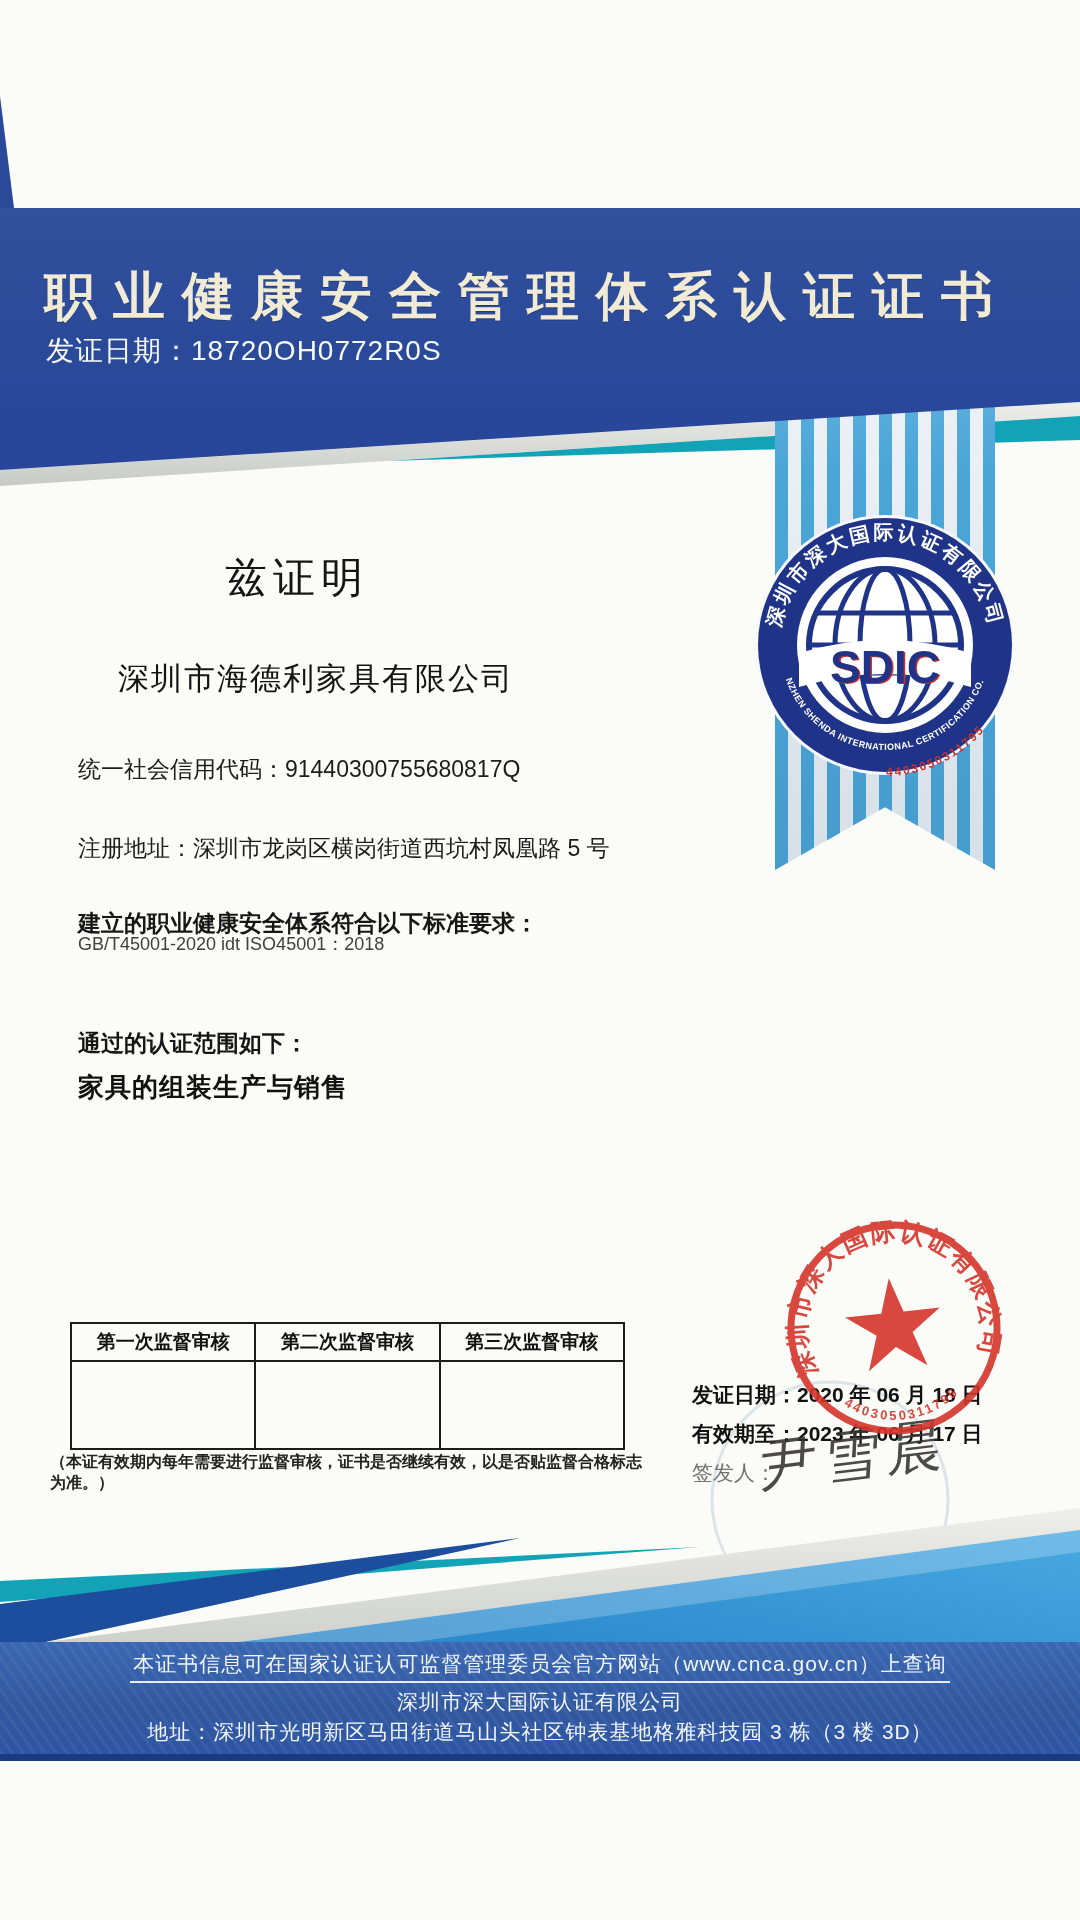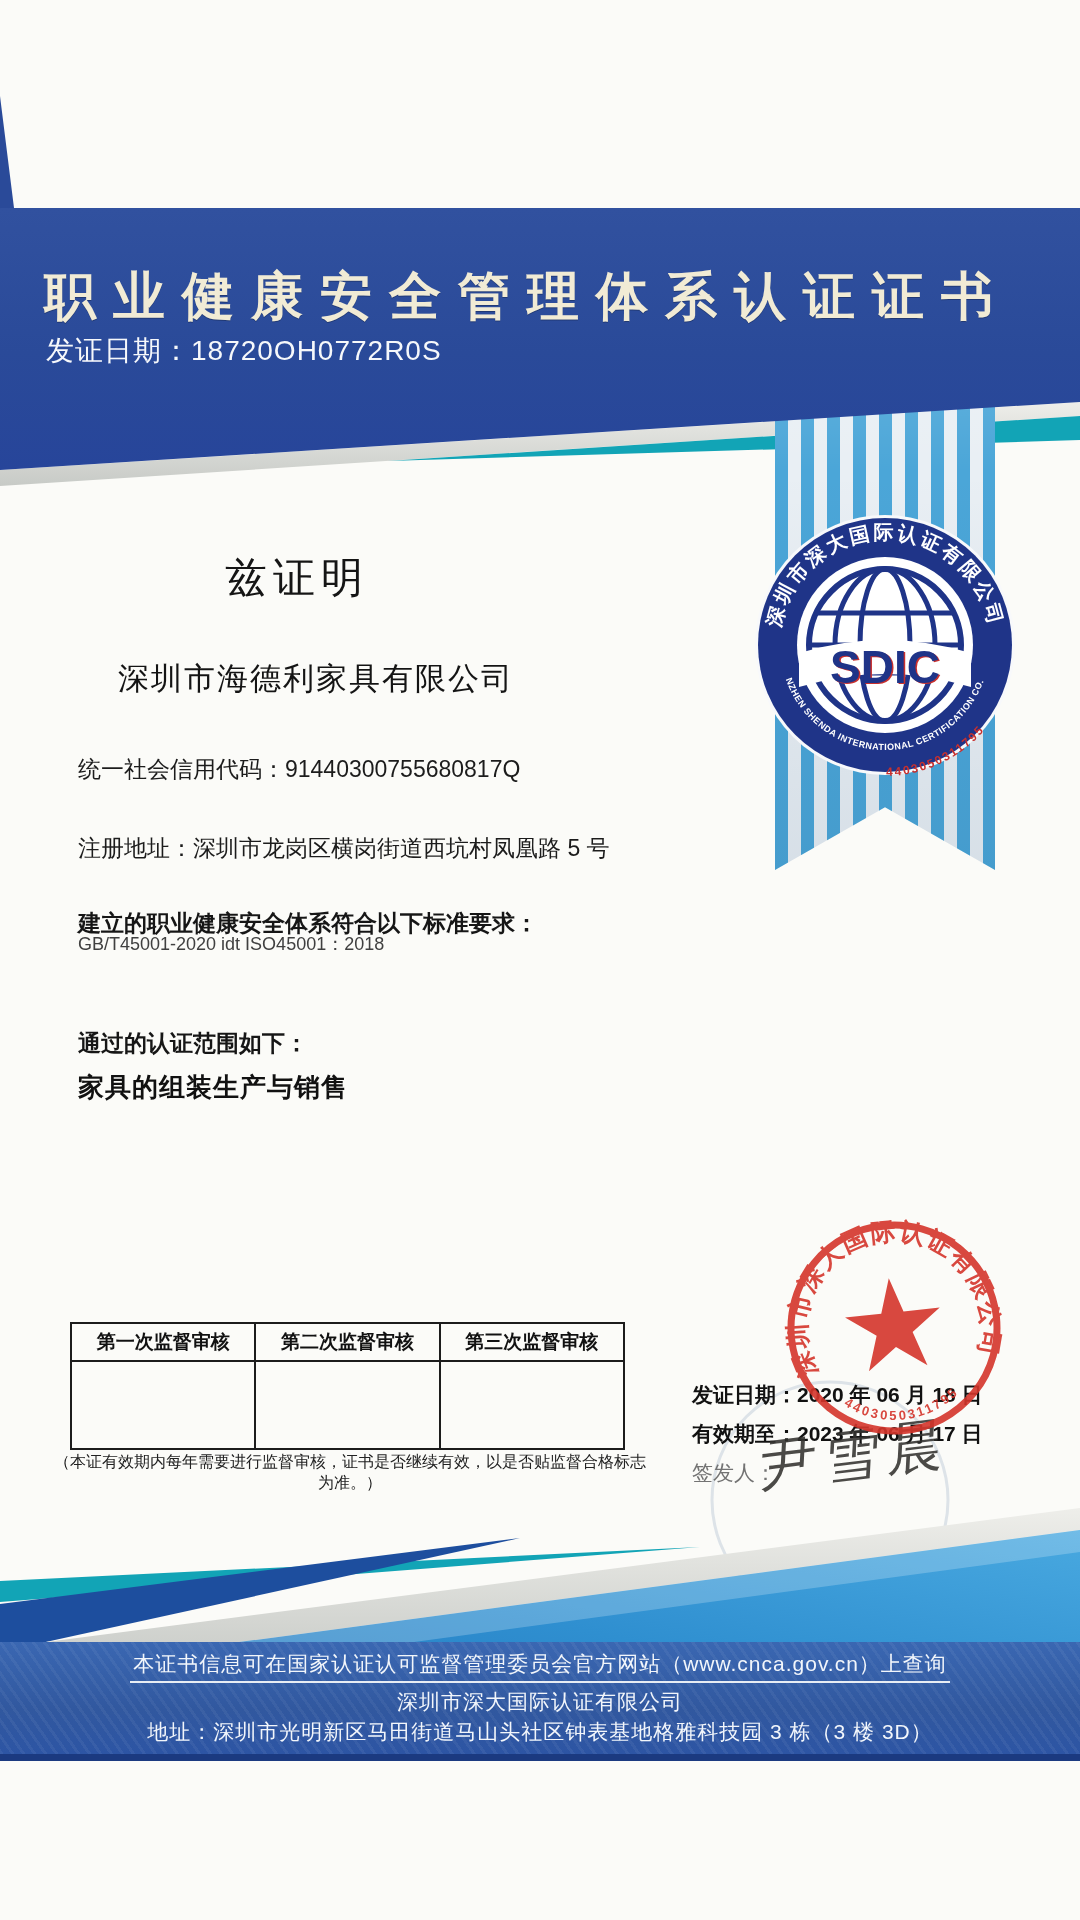--- a/index.html
+++ b/index.html
@@ -57,22 +57,22 @@
   .audit-table{
     position:absolute;left:70px;top:1322px;width:555px;z-index:5;
     border-collapse:collapse;table-layout:fixed;border-radius:8px;
   }
   .audit-table th{
     border:2px solid #1c1c1c;height:34px;font-size:19px;font-weight:700;color:#111;
     background:transparent;
   }
   .audit-table td{border:2px solid #1c1c1c;height:84px;}
   .audit-note{
-    position:absolute;left:50px;top:1452px;width:600px;text-align:center;
-    font-size:16px;font-weight:400;color:#222;z-index:5;
+    position:absolute;left:50px;top:1452px;width:600px;
+    font-size:16px;font-weight:700;color:#222;z-index:5;
   }
 
   
   .issue-date{position:absolute;left:692px;top:1381px;font-size:21px;font-weight:600;color:#111;z-index:5;}
   .valid-until{position:absolute;left:692px;top:1420px;font-size:21px;font-weight:600;color:#111;z-index:5;}
   .issuer-label{position:absolute;left:692px;top:1459px;font-size:21px;font-weight:400;color:#737373;z-index:5;}
   .signature{
     position:absolute;left:760px;top:1418px;font-size:56px;z-index:6;
     font-family:"Liberation Serif",serif;color:#33322f;
     transform:rotate(-7deg) skewX(-10deg);opacity:.88;letter-spacing:8px;white-space:nowrap;

